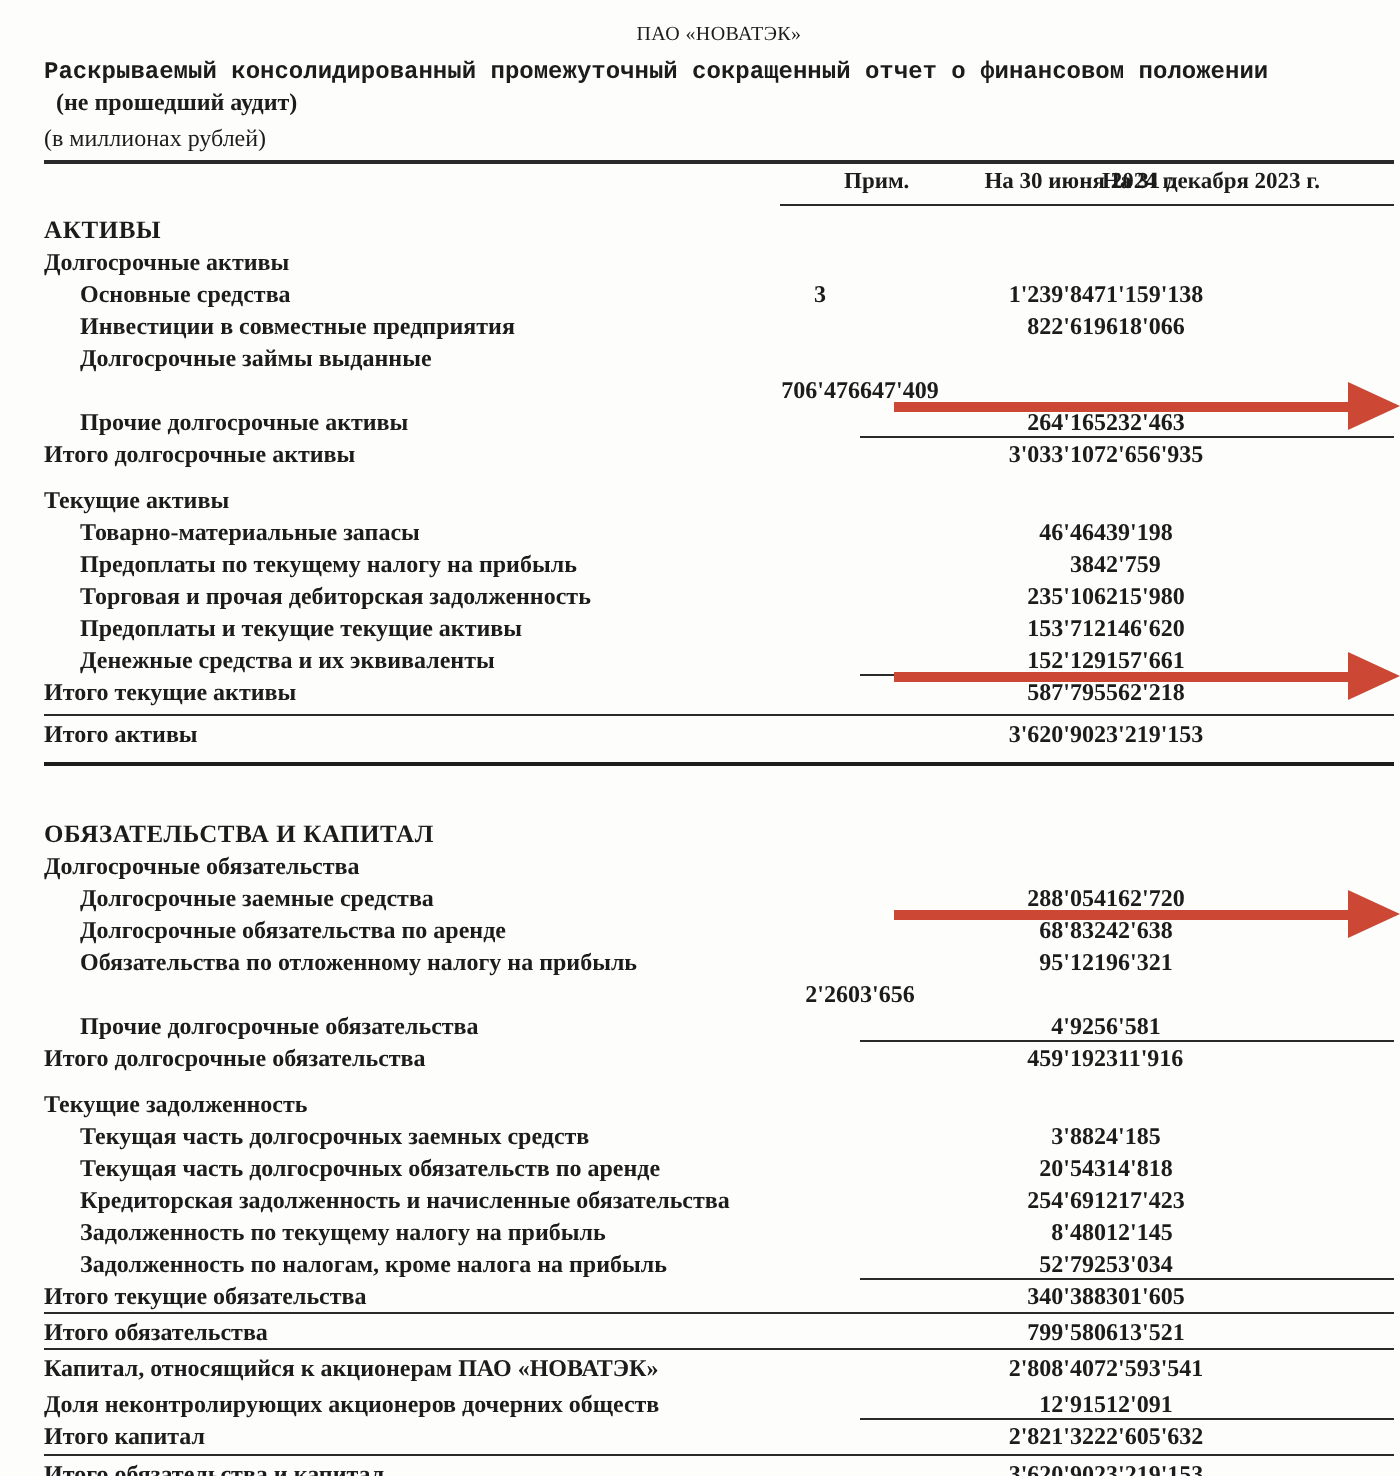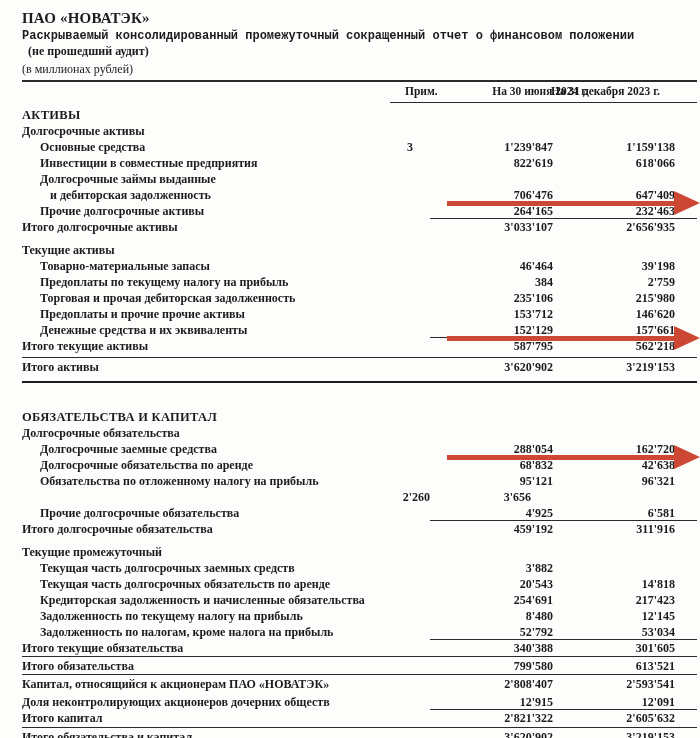--- a/index.html
+++ b/index.html
@@ -7,45 +7,45 @@
   html,body { width:700px; height:738px; }
   body {
     background:#fdfdfc;
     color:var(--ink);
     font-family:"Liberation Serif","DejaVu Serif",serif;
     overflow:hidden;
   }
   .doc { padding:9px 3px 0 22px; width:700px; }
 
   
-  .company { font-size:15px; font-weight:bold; line-height:18px; letter-spacing:0.2px; }
+  .company { font-size:10px; font-weight:normal; line-height:18px; letter-spacing:0.2px;text-align:center; }
   .title   { font-size:12px;  font-weight:bold; line-height:16px; margin-top:1px;font-family:Liberation Mono, monospace; }
   .audit   { font-size:12px;  font-weight:bold; line-height:15px; padding-left:6px; }
   .units   { font-size:12px;  line-height:16px; margin-top:2px; }
   .toprule { border-top:2px solid var(--rule); margin-top:3px; }
 
   
   .colheads { position:relative; height:21px; font-size:11.5px; font-weight:bold; }
   .ch { position:absolute; top:3px; white-space:nowrap; }
-  .note-h { left:383px; }
+  .note-h { left:400px; }
   .c1 { left:450px; width:116px; text-align:right; }
   .c2 { left:529px; width:121px; text-align:left; }
   .colheads .underline { position:absolute; left:368px; right:0; bottom:0; height:0; border-bottom:1.5px solid var(--rule); }
 
   
   .rows { margin-top:4px; }
   .row {
     display:grid; grid-template-columns:1fr 40px 123px 144px;
     position:relative; min-height:16px; line-height:16px; font-size:12px;
     white-space:nowrap;
     font-weight:bold;
   }
   .cell.note { text-align:center; }
   .cell.v1 { text-align:right; }
-  .cell.v2 { text-align:right; padding-right:22px; }
+  .cell.v2 { text-align:left; padding-right:22px; }
 
   .t-section { font-weight:bold; font-size:12.5px; letter-spacing:0.3px; margin-top:2px; }
   .t-group   { font-weight:bold; }
   .t-item .label      { padding-left:18px; }
   .t-item-cont .label { padding-left:28px; }
   .t-item-flat        { padding-top:2px; }
   .t-total   { font-weight:bold; }
 
   .gap-sm { margin-top:7px; }
   .gap-xs { margin-top:3px; }
@@ -115,21 +115,20 @@
         <div class="cell v1">822'619</div>
         <div class="cell v2">618'066</div>
       </div>
       <div class="row t-item">
         <div class="cell label">Долгосрочные займы выданные</div>
         <div class="cell note"></div>
         <div class="cell v1"></div>
         <div class="cell v2"></div>
       </div>
       <div class="row t-item-cont">
-        <div class="cell label">и дебиторская задолженность</div>
         <div class="cell note"></div>
         <div class="cell v1">706'476</div>
         <div class="cell v2">647'409</div>
         <div class="red-arrow">
           <div class="shaft"></div>
           <div class="head"></div>
         </div>
       </div>
       <div class="row t-item">
         <div class="cell label">Прочие долгосрочные активы</div>
@@ -161,21 +160,21 @@
         <div class="cell v1">384</div>
         <div class="cell v2">2'759</div>
       </div>
       <div class="row t-item">
         <div class="cell label">Торговая и прочая дебиторская задолженность</div>
         <div class="cell note"></div>
         <div class="cell v1">235'106</div>
         <div class="cell v2">215'980</div>
       </div>
       <div class="row t-item">
-        <div class="cell label">Предоплаты и прочие прочие активы</div>
+        <div class="cell label">Предоплаты и текущие текущие активы</div>
         <div class="cell note"></div>
         <div class="cell v1">153'712</div>
         <div class="cell v2">146'620</div>
       </div>
       <div class="row t-item">
         <div class="cell label">Денежные средства и их эквиваленты</div>
         <div class="cell note"></div>
         <div class="cell v1">152'129</div>
         <div class="cell v2">157'661</div>
         <div class="red-arrow">
@@ -240,29 +239,30 @@
         <div class="cell v1">4'925</div>
         <div class="cell v2">6'581</div>
       </div>
       <div class="row t-total sumline">
         <div class="cell label">Итого долгосрочные обязательства</div>
         <div class="cell note"></div>
         <div class="cell v1">459'192</div>
         <div class="cell v2">311'916</div>
       </div>
       <div class="row t-group gap-sm">
-        <div class="cell label">Текущие промежуточный</div>
+        <div class="cell label">Текущие задолженность</div>
         <div class="cell note"></div>
         <div class="cell v1"></div>
         <div class="cell v2"></div>
       </div>
       <div class="row t-item">
         <div class="cell label">Текущая часть долгосрочных заемных средств</div>
         <div class="cell note"></div>
         <div class="cell v1">3'882</div>
+        <div class="cell v2">4'185</div>
       </div>
       <div class="row t-item">
         <div class="cell label">Текущая часть долгосрочных обязательств по аренде</div>
         <div class="cell note"></div>
         <div class="cell v1">20'543</div>
         <div class="cell v2">14'818</div>
       </div>
       <div class="row t-item">
         <div class="cell label">Кредиторская задолженность и начисленные обязательства</div>
         <div class="cell note"></div>

